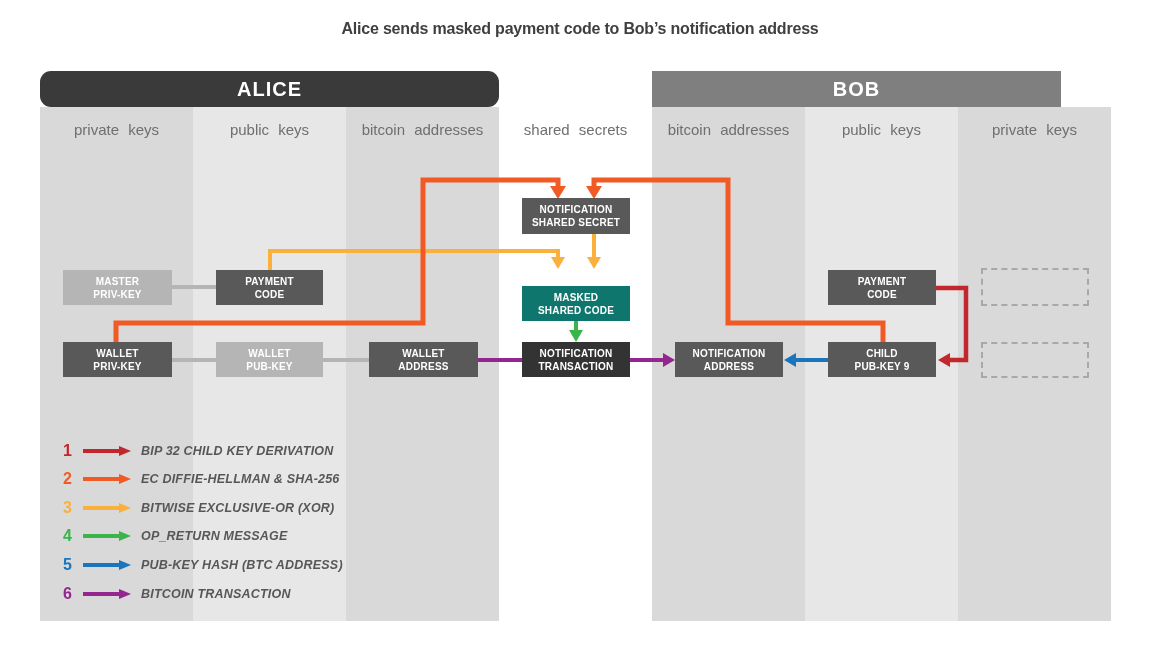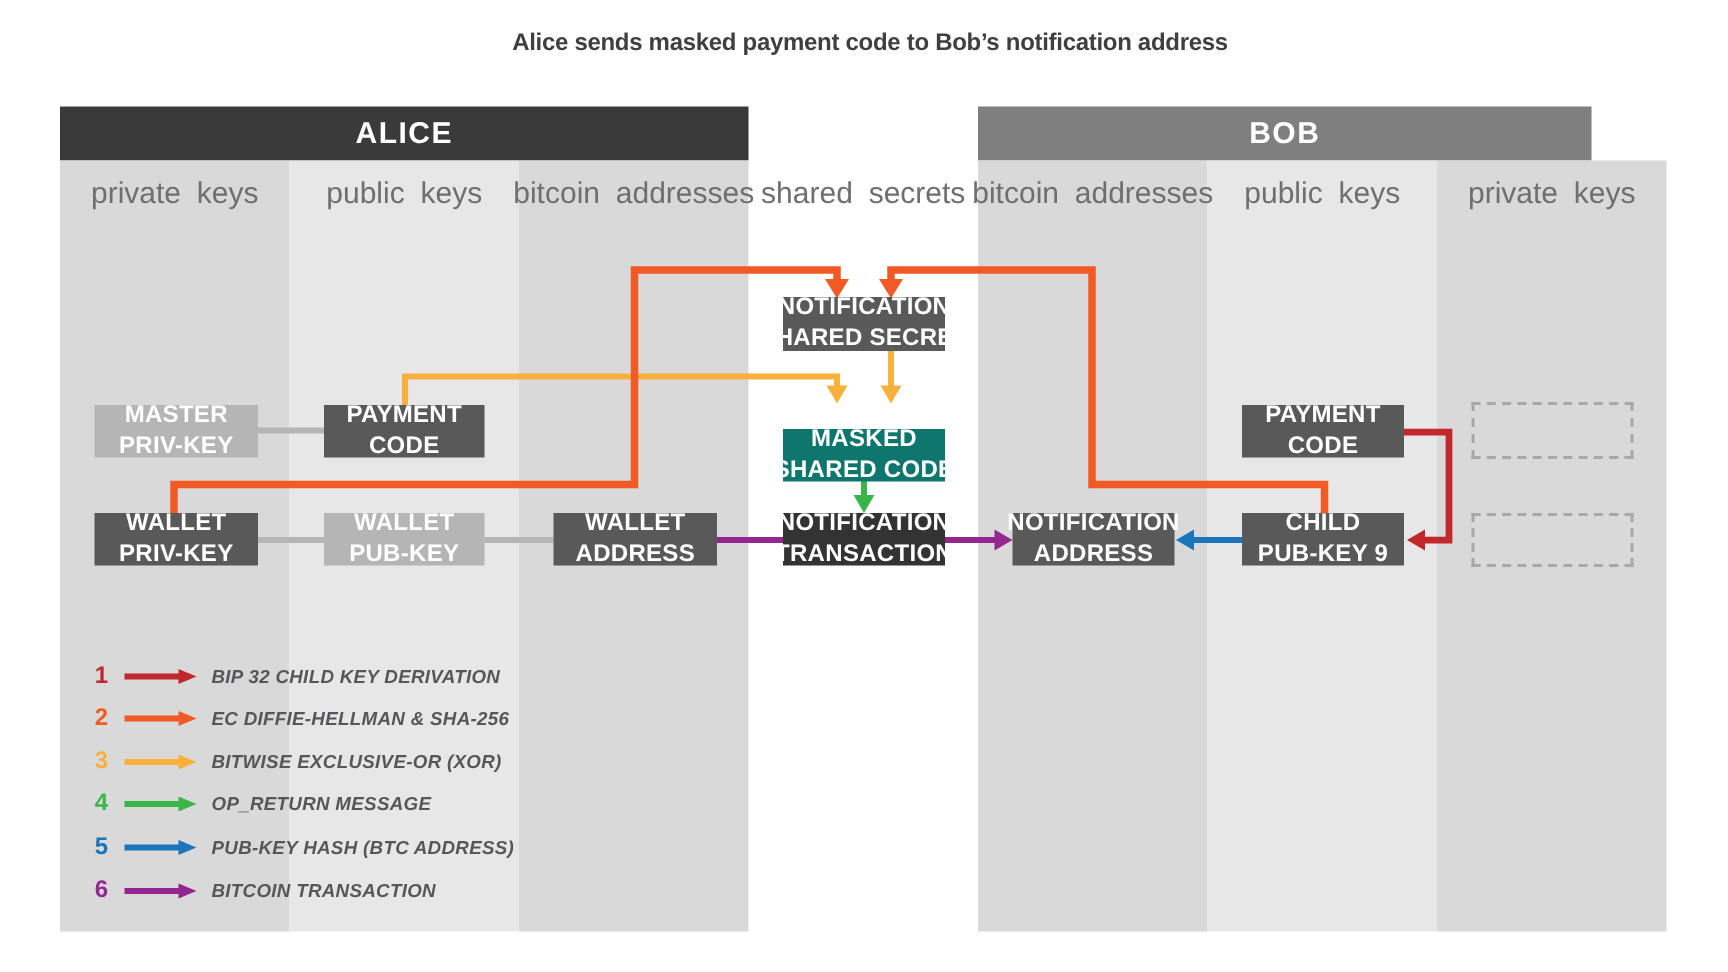--- a/index.html
+++ b/index.html
@@ -8,31 +8,31 @@
     font-family:"Liberation Sans", sans-serif;overflow:hidden;
   }
   .title{
     position:absolute;left:0;top:20px;width:1084px;text-align:center;
     font-size:16px;font-weight:bold;color:#3f3f3f;letter-spacing:-0.2px;margin-left:38px;
   }
   .hdr{
     position:absolute;top:71px;height:36px;display:flex;align-items:center;justify-content:center;
     color:#ffffff;font-size:20px;font-weight:bold;letter-spacing:1px;
   }
-  .hdr-alice{left:40px;width:459px;background:#3a3a3a;}
+  .hdr-alice{left:40px;width:459px;background:#3a3a3a;border-radius:11px;}
   .hdr-bob{left:652px;width:409px;background:#7f7f7f;}
   .col{position:absolute;top:107px;height:514px;}
   .col-label{
     position:absolute;top:118px;height:22px;display:flex;align-items:center;justify-content:center;
-    font-size:20px;color:#6f6f6f;word-spacing:5px;white-space:nowrap;
+    font-size:15px;color:#6f6f6f;word-spacing:5px;white-space:nowrap;
   }
   .arrows{position:absolute;left:0;top:0;width:1152px;height:648px;}
   .box{
     position:absolute;display:flex;flex-direction:column;align-items:center;justify-content:center;
-    color:#ffffff;font-size:16px;font-weight:bold;line-height:1.3;text-align:center;
+    color:#ffffff;font-size:10px;font-weight:bold;line-height:1.3;text-align:center;
     letter-spacing:0.2px;white-space:nowrap;
   }
   .box-dashed{position:absolute;border:2px dashed #a8a8a8;background:transparent;}
   .legend-item{position:absolute;display:flex;align-items:center;height:20px;}
   .legend-num{
     display:inline-block;width:22px;text-align:right;font-size:16px;font-weight:bold;line-height:20px;
   }
   .legend-arrow{margin-left:9px;}
   .legend-label{
     margin-left:8px;font-size:12.5px;font-weight:bold;color:#565759;letter-spacing:0.2px;white-space:nowrap;font-style:italic;

